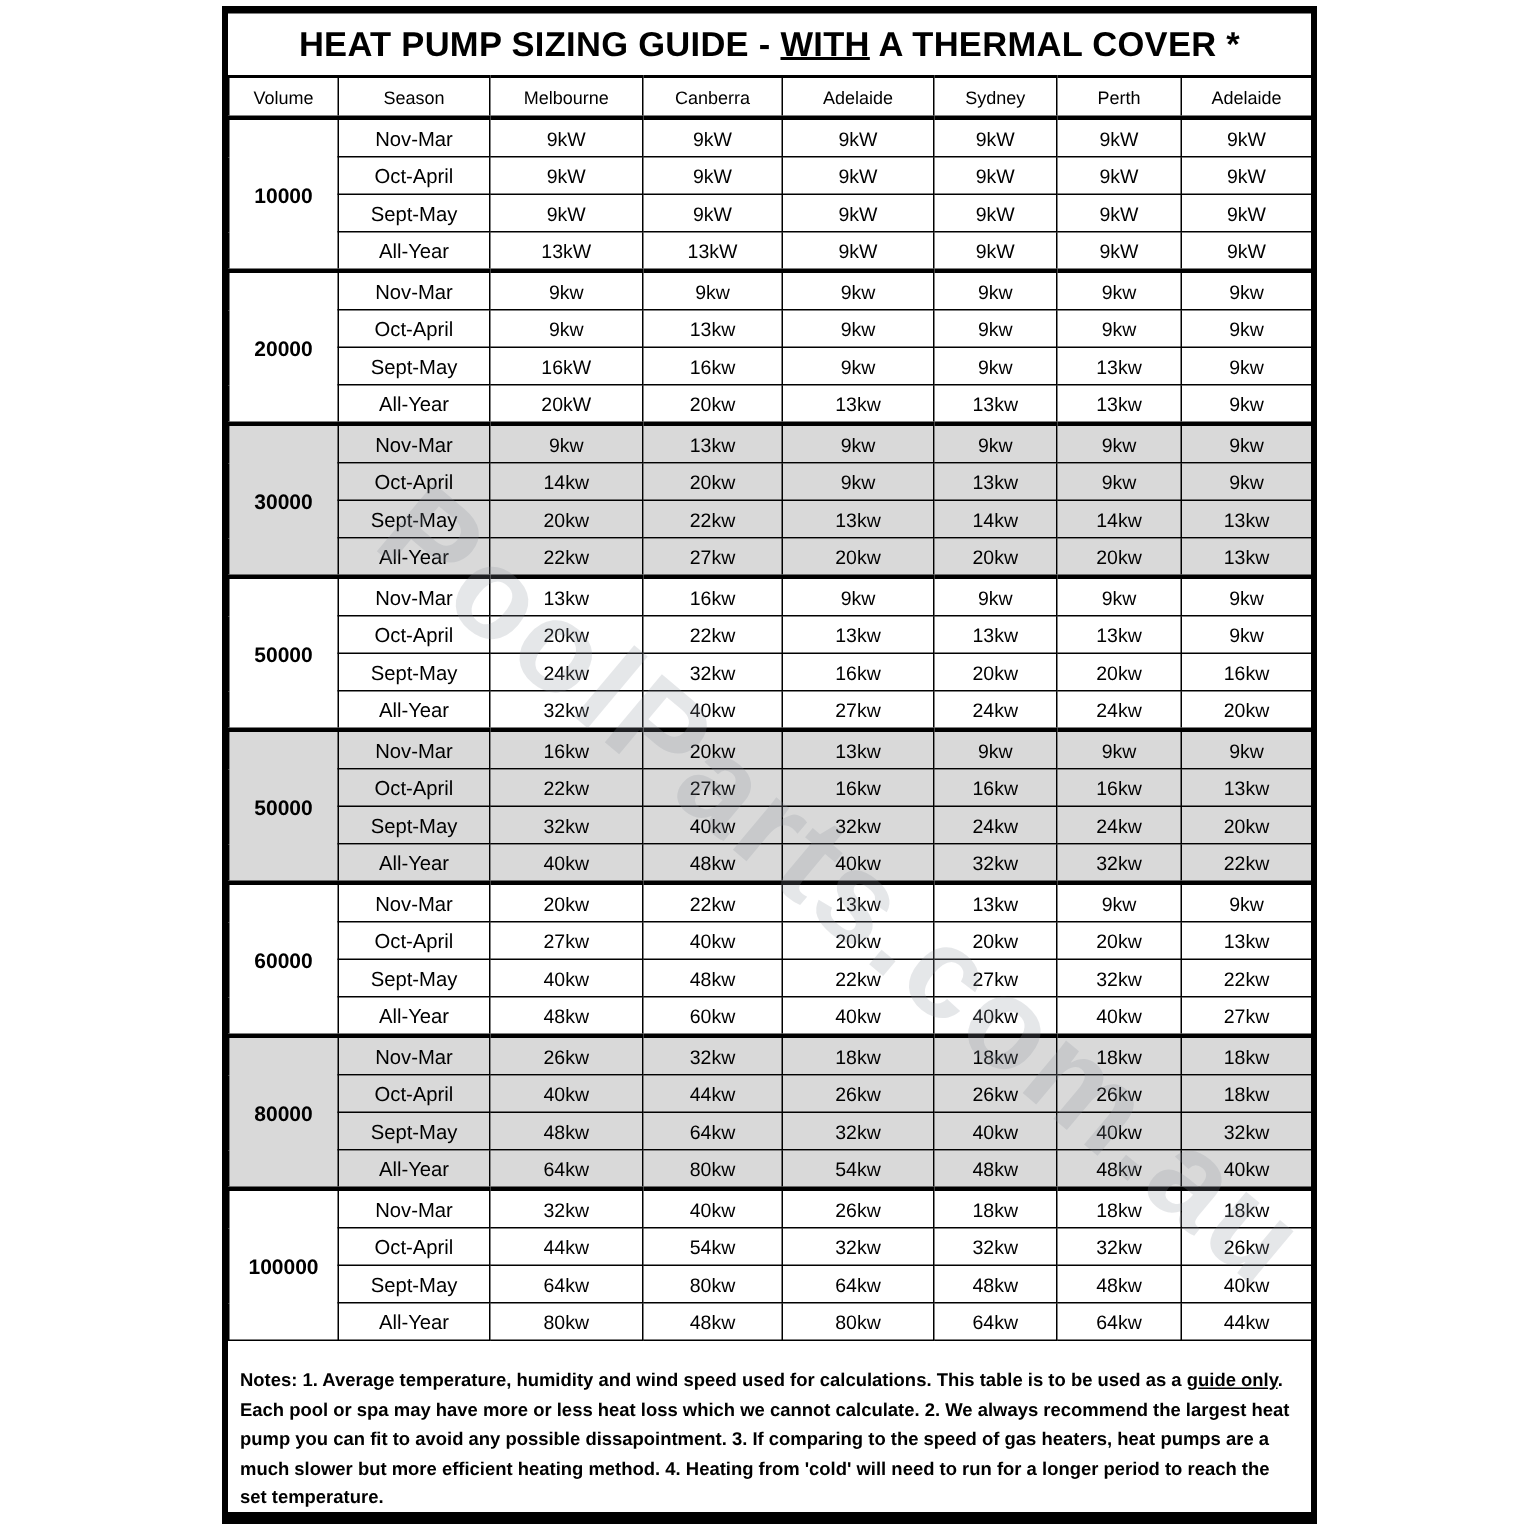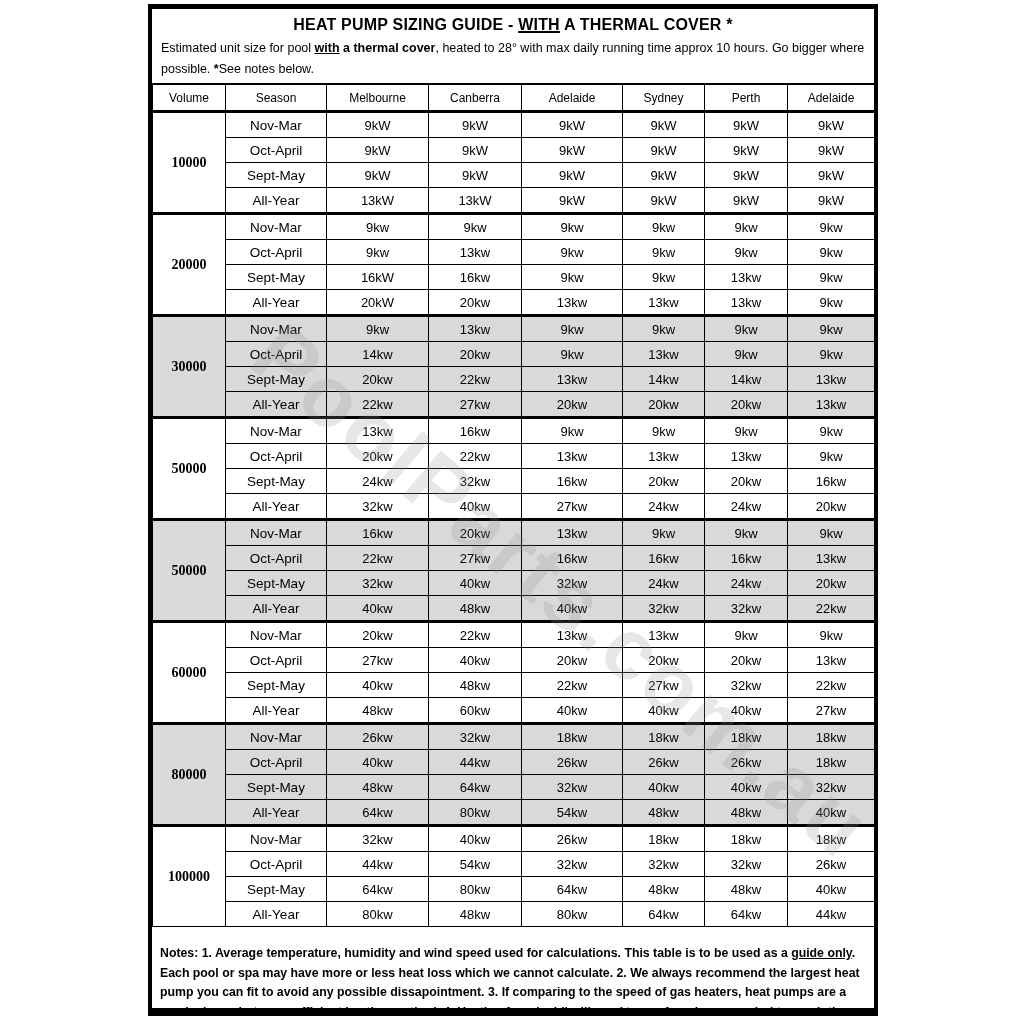--- a/index.html
+++ b/index.html
@@ -23,21 +23,21 @@
     border-top-width: 5px;
     border-bottom-width: 8px;
     overflow: hidden;
   }
   .title-block {
     padding: 5px 9px 3px 9px;
   }
   .doc-title {
     text-align: center;
     font-weight: bold;
-    font-size: 16px;
+    font-size: 23px;
     letter-spacing: 0.2px;
     margin: 2px 0 4px 0;
     white-space: nowrap;
   }
   .doc-title .uline { text-decoration: underline; text-decoration-thickness: 2px; }
   .doc-subtitle {
     font-size: 12.5px;
     line-height: 21px;
     font-weight: 400;
   }
@@ -57,21 +57,21 @@
   }
   table.sizing thead th {
     height: 25px;
     font-size: 12px;
     font-weight: normal;
     border-top: 2px solid #000;
     border-bottom: 2.5px solid #000;
   }
   table.sizing tbody td { height: 24px; }
   table.sizing tr.group-start td { border-top: 3px solid #000; }
-  td.vol   { font-weight: bold; font-size: 14px; font-family: Liberation Serif, serif; }
+  td.vol   { font-weight: bold; font-size: 14px; }
   td.season{ font-weight: normal; font-size: 13.5px; }
   td.val   { font-weight: 400;  font-size: 13px; }
   tr.shaded td, td.shadedcell { background: var(--shaded, #d9d9d9); }
   .notes {
     padding: 17px 8px 10px 8px;
     font-size: 12.3px;
     font-weight: bold;
     line-height: 19.5px;
     text-align: left;
   }
@@ -92,21 +92,20 @@
     z-index: 5;
   }
 </style>
 </head>
 <body>
 
 <div class="doc">
 
   <div class="title-block">
     <div class="doc-title"><span>HEAT PUMP SIZING GUIDE - </span><span class="uline">WITH</span><span> A THERMAL COVER *</span></div>
-    <div class="doc-subtitle"><span>Estimated unit size for pool </span><span class="bu">with</span><span class="b"> a thermal cover</span><span>, heated to 28° with max daily running time approx 10 hours. Go bigger where possible. </span><span class="b">*</span><span>See notes below.</span></div>
   </div>
 
   <table class="sizing">
     <colgroup>
       <col style="width:73px">
       <col style="width:101px">
       <col style="width:102px">
       <col style="width:93px">
       <col style="width:101px">
       <col style="width:82px">

